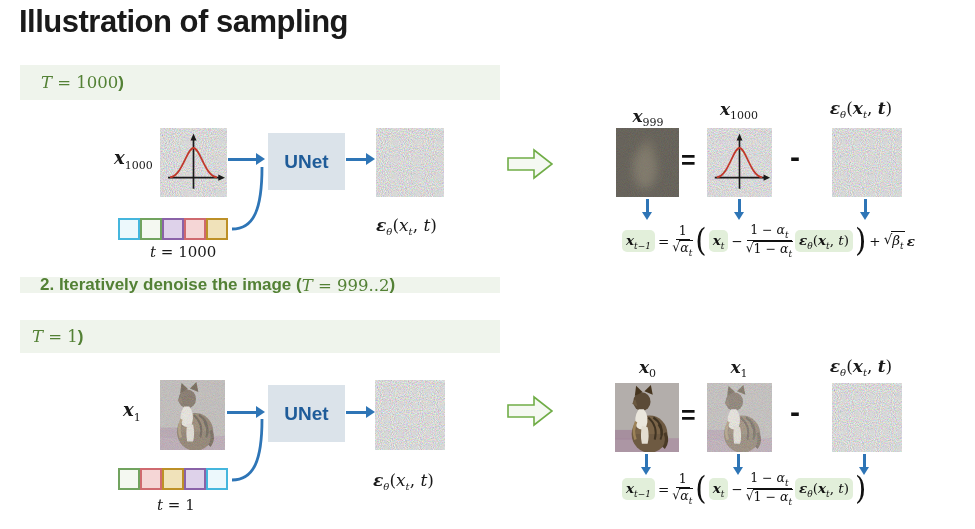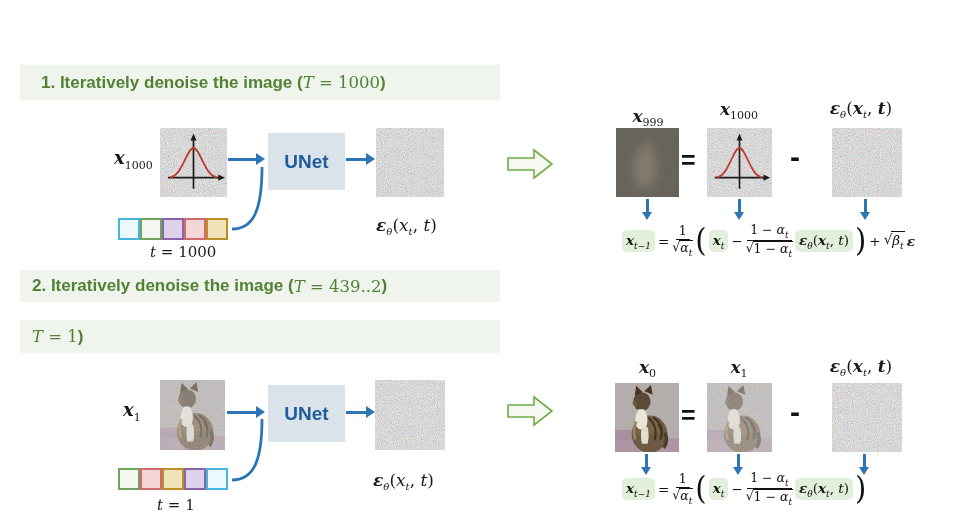--- a/index.html
+++ b/index.html
@@ -100,29 +100,29 @@
       <path d="M52,50 q16,13 10,32" stroke="#3f3322" stroke-width="3" fill="none"></path>
       <path d="M68,60 q8,11 3,22" stroke="#3f3322" stroke-width="3" fill="none"></path>
       <path d="M33,56 q-6,13 -1,26" stroke="#9c8258" stroke-width="4" fill="none"></path>
       <path d="M78,72 q6,12 -2,22" stroke="#4a3a26" stroke-width="5" fill="none"></path>
     </g>
   </defs>
 </svg>
 
 <div class="slide">
 
+  <div class="title">Illustration of sampling</div>
 
   <div class="stepbar" style="top:65px;height:35px;padding-left:21px">
-    <span>1. Iteratively denoise the image (</span>
       <span class="mathT"><i>T</i><span> = 1000</span></span>
       <span class="closeb">)</span>
   </div>
-  <div class="stepbar" style="top:270px;height:32px;padding-left:12px">
+  <div class="stepbar" style="top:277px;height:16px;padding-left:20px">
     <span>2. Iteratively denoise the image (</span>
-      <span class="mathT"><i>T</i><span> = 439..2</span></span>
+      <span class="mathT"><i>T</i><span> = 999..2</span></span>
       <span class="closeb">)</span>
   </div>
   <div class="stepbar" style="top:320px;height:33px;padding-left:12px">
       <span class="mathT"><i>T</i><span> = 1</span></span>
       <span class="closeb">)</span>
   </div>
 
   <span class="xlab" style="left:114px;top:147px"><span>x</span><sub>1000</sub></span>
 
   <div class="imgbox" style="left:160px;top:128px;width:67px;height:69px">

